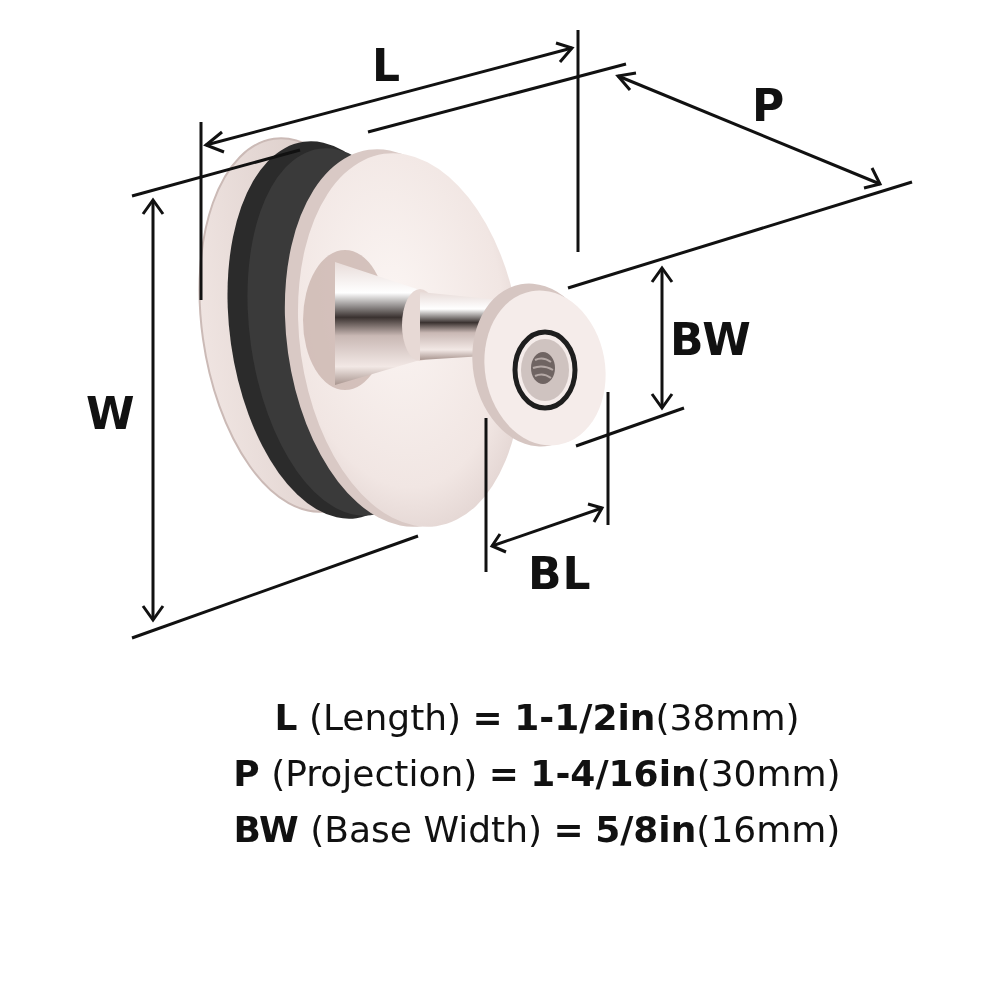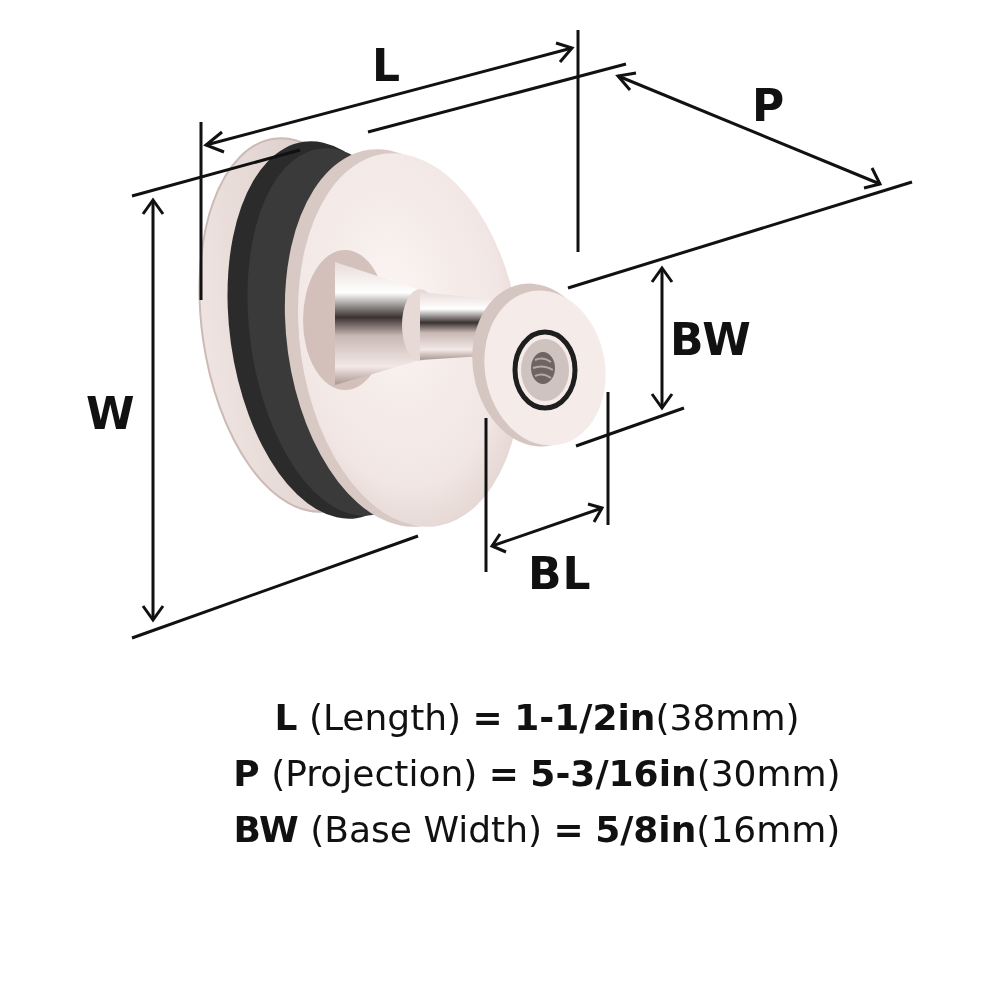--- a/index.html
+++ b/index.html
@@ -121,21 +121,21 @@
   <div class="spec-row">
     <span class="spec-key">L</span>
     <span class="spec-name">(Length)</span>
     <span class="spec-eq">=</span>
     <span class="spec-imp">1-1/2in</span><span class="spec-met">(38mm)</span>
   </div>
   <div class="spec-row">
     <span class="spec-key">P</span>
     <span class="spec-name">(Projection)</span>
     <span class="spec-eq">=</span>
-    <span class="spec-imp">5-3/16in</span><span class="spec-met">(30mm)</span>
+    <span class="spec-imp">1-4/16in</span><span class="spec-met">(30mm)</span>
   </div>
   <div class="spec-row">
     <span class="spec-key">BW</span>
     <span class="spec-name">(Base Width)</span>
     <span class="spec-eq">=</span>
     <span class="spec-imp">5/8in</span><span class="spec-met">(16mm)</span>
   </div>
 </div>
 
 </body></html>

